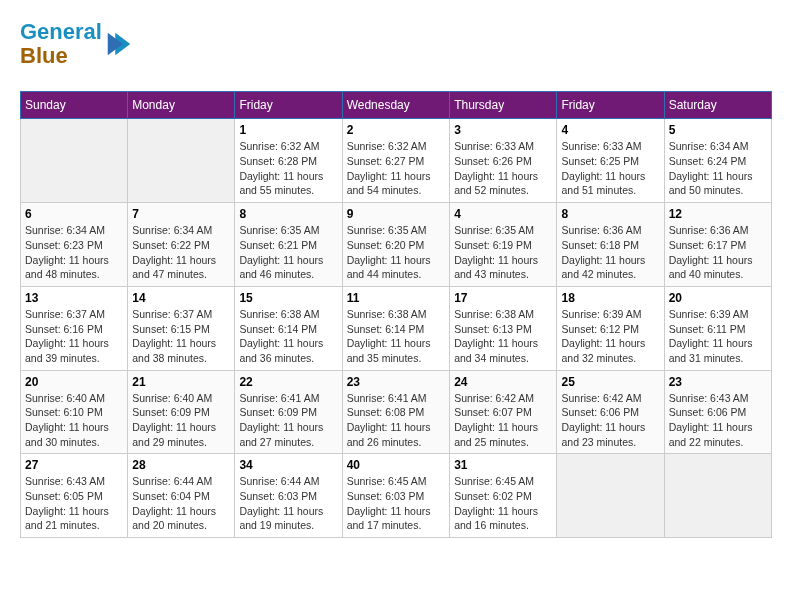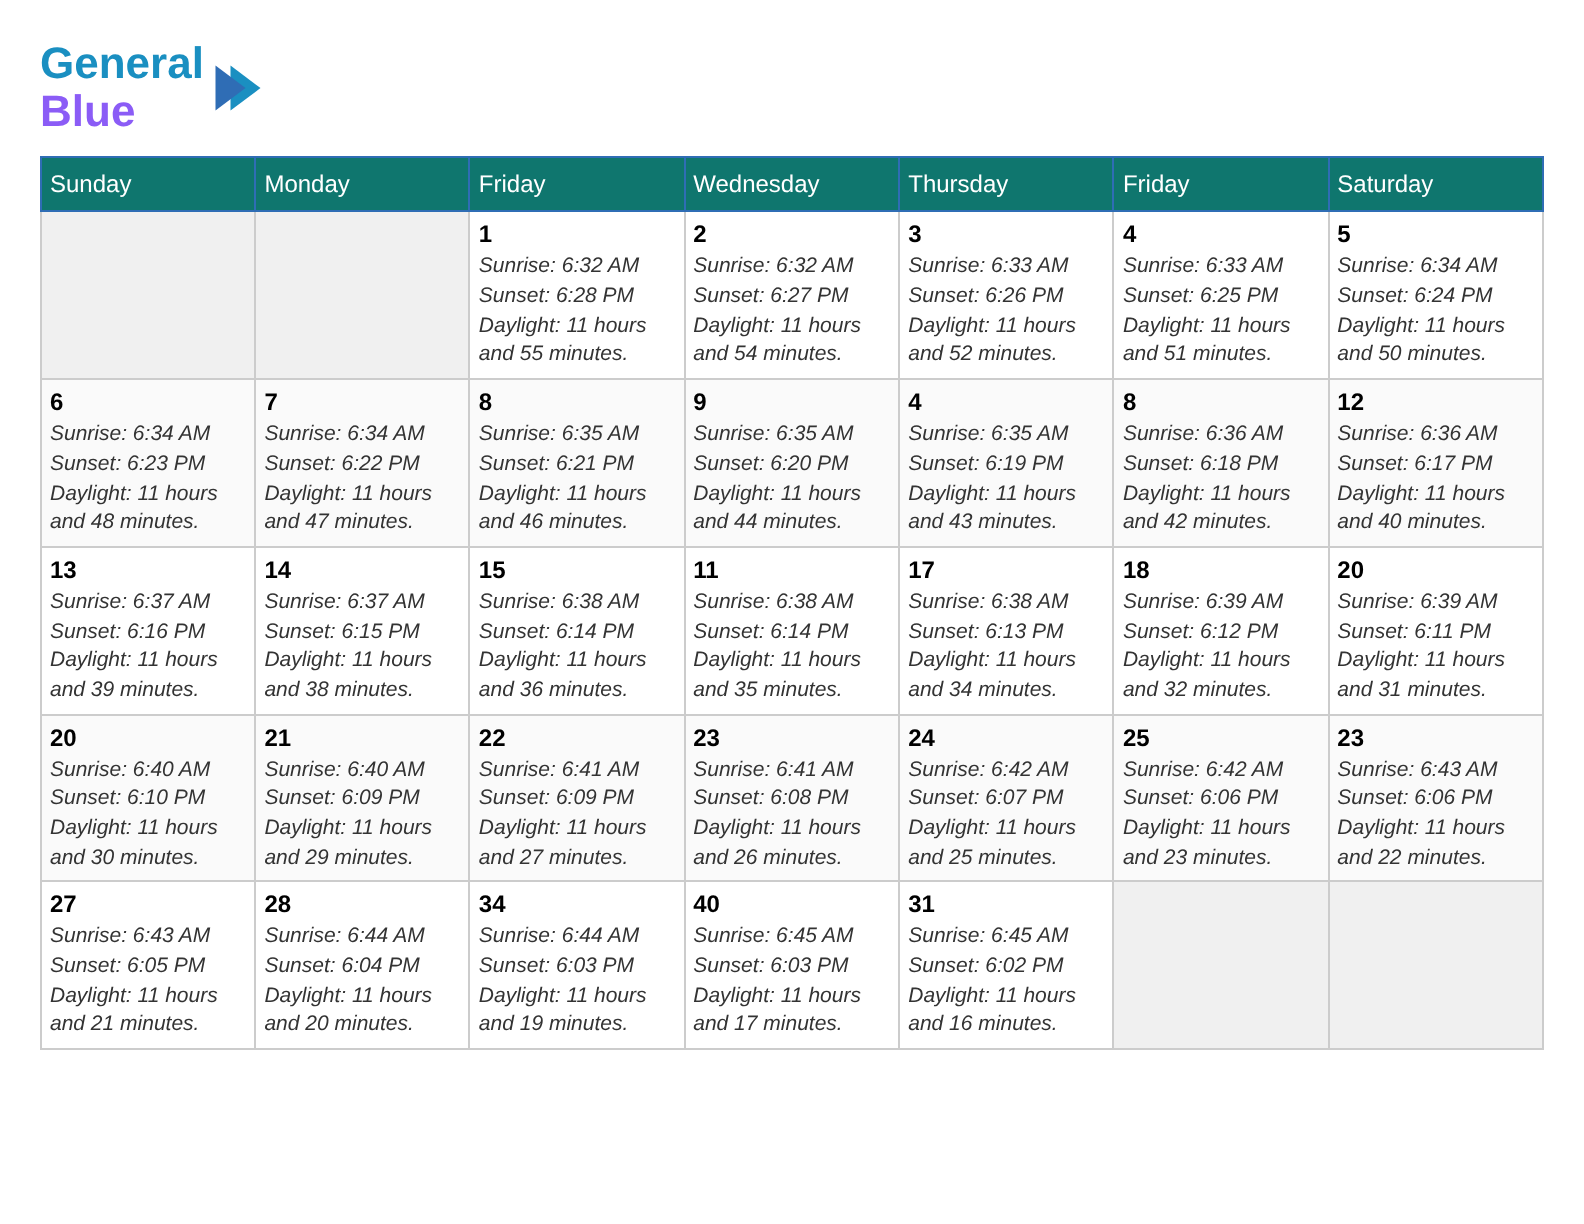--- a/index.html
+++ b/index.html
@@ -7,21 +7,21 @@
       font-family: Arial, sans-serif;
       background: #fff;
       width: 792px;
       min-height: 612px;
       padding: 20px;
     }
     .header {
       display: flex;
       justify-content: space-between;
       align-items: flex-start;
-      margin-bottom: 10px;
+      margin-bottom: 23px;
     }
     .logo {
       display: flex;
       align-items: center;
     }
     .logo-text {
       font-size: 22px;
       font-weight: bold;
       color: #1a3a5c;
       line-height: 1.1;
@@ -45,21 +45,21 @@
     .location {
       font-size: 16px;
       color: #555;
     }
     .calendar {
       width: 100%;
       border-collapse: collapse;
       font-size: 11px;
     }
     .calendar th {
-      background: #0f766e;
+      background: #701a75;
       color: #fff;
       padding: 6px 4px;
       text-align: left;
       font-size: 12px;
       font-weight: normal;
       border: 1px solid #2f6db5;
     }
     .calendar td {
       border: 1px solid #ccc;
       vertical-align: top;
@@ -74,41 +74,40 @@
     .day-num {
       font-weight: bold;
       font-size: 12px;
       display: block;
       margin-bottom: 2px;
     }
     .cell-info {
       color: #333;
       font-size: 10.5px;
       line-height: 1.4;
-      font-style: italic;
     }
     tr:nth-child(even) td {
       background: #fafafa;
     }
     tr:nth-child(odd) td {
       background: #fff;
     }
     td.empty {
       background: #f0f0f0 !important;
     }
   </style>
 </head>
 <body>
 
 <div class="header">
   <div class="logo">
     <div>
       <div class="logo-text">
         <span>General</span><br>
-        <span style="color:#8b5cf6">Blue</span>
+        <span style="color:#a16207">Blue</span>
       </div>
     </div>
     <svg class="logo-icon" viewBox="0 0 40 40">
       <polygon points="15,5 35,20 15,35" fill="#1a8fc1"></polygon>
       <polygon points="5,5 25,20 5,35" fill="#2f6db5"></polygon>
     </svg>
   </div>
   <div class="title-block">
     <div class="month-title"></div>
     <div class="location"></div>

